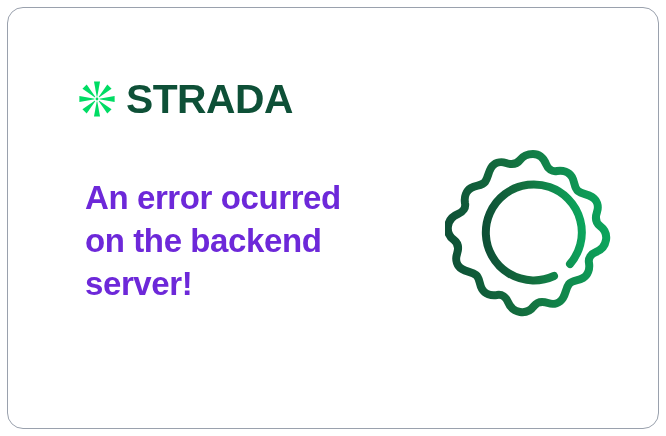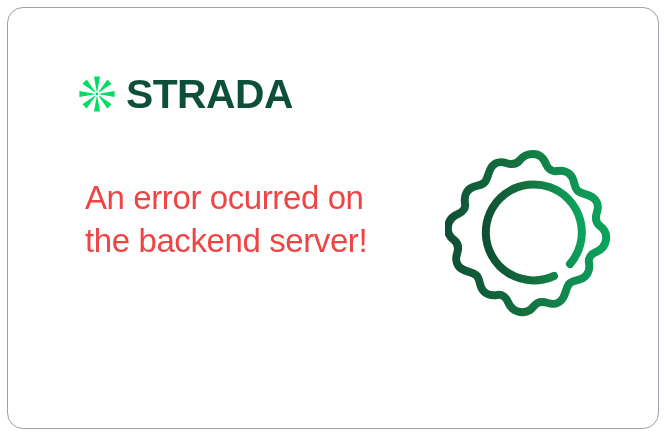--- a/index.html
+++ b/index.html
@@ -29,20 +29,21 @@
     overflow: hidden;
   }
 
   
   .brand {
     position: absolute;
     left: 69px;
     top: 66px;
     height: 50px;
     display: flex;
+    align-items: center;
     gap: 9px;
   }
   .brand-mark {
     width: 40px;
     height: 40px;
     display: block;
     flex: 0 0 auto;
   }
   .brand-word {
     font-family: "Liberation Sans", sans-serif;
@@ -57,24 +58,24 @@
   }
 
   
   .message {
     position: absolute;
     left: 77px;
     top: 168px;
     width: 300px;
     font-family: "Liberation Sans", sans-serif;
     font-size: 33px;
-    font-weight: normal;
+    font-weight: bold;
     line-height: 43px;
     letter-spacing: -0.4px;
-    color: #ef4444;
+    color: #6d28d9;
   }
 
   
   .gear-wrap {
     position: absolute;
     left: 437px;
     top: 134px;
     width: 176px;
     height: 176px;
   }

